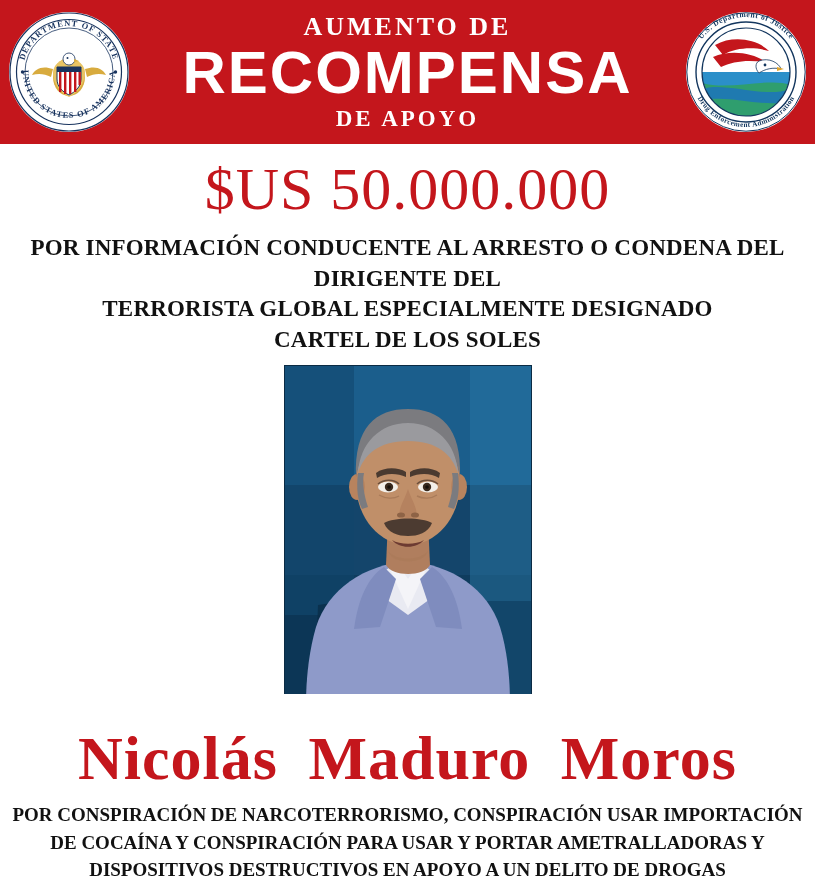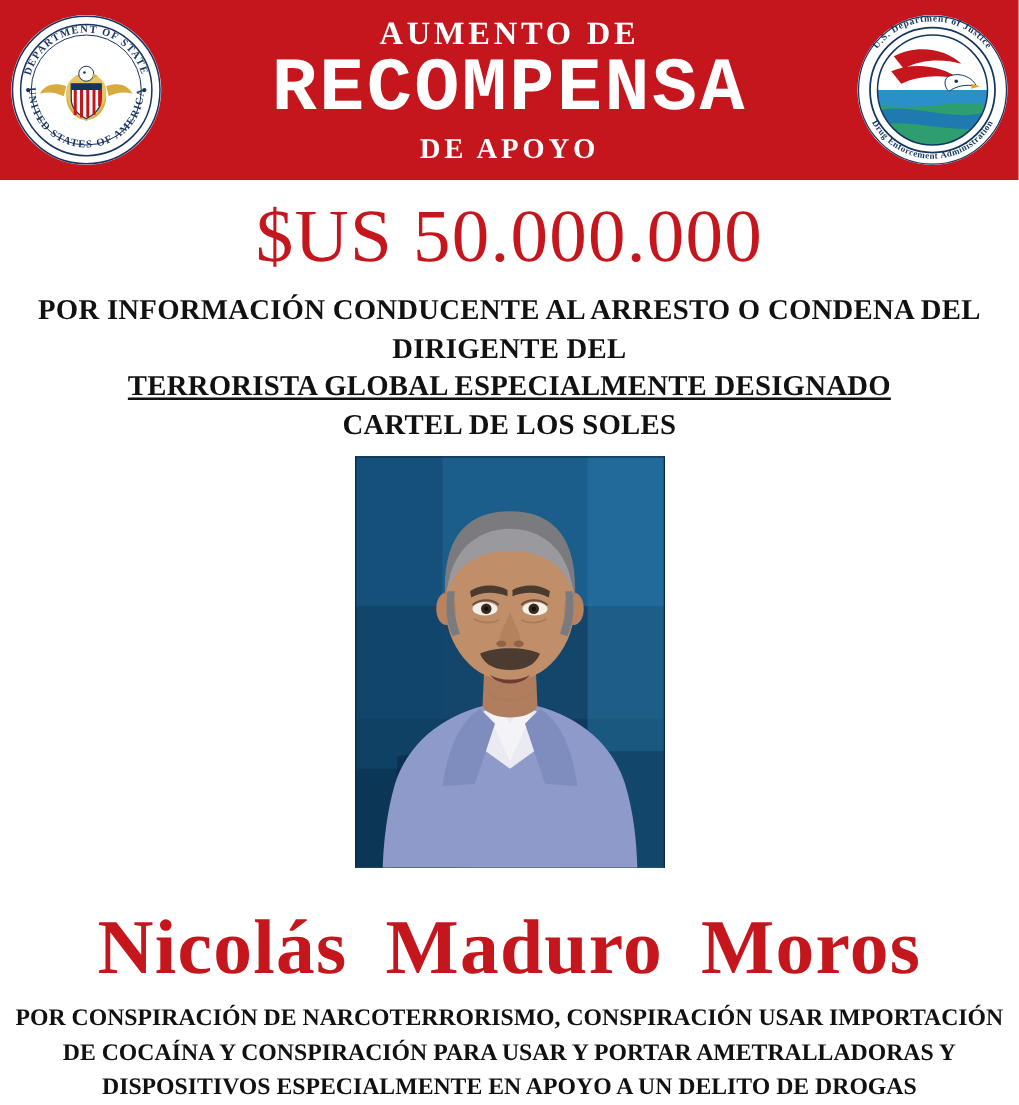--- a/index.html
+++ b/index.html
@@ -47,21 +47,21 @@
 
   .banner-line1 {
     font-family: "Liberation Serif", serif;
     font-weight: bold;
     font-size: 26px;
     letter-spacing: 3px;
     margin-bottom: 2px;
   }
 
   .banner-line2 {
-    font-family: Liberation Mono, monospace;
+    font-family: Liberation Sans, sans-serif;
     font-weight: bold;
     font-size: 60px;
     letter-spacing: 2px;
     line-height: 1.02;
   }
 
   .banner-line3 {
     font-family: "Liberation Serif", serif;
     font-weight: bold;
     font-size: 23px;
@@ -101,21 +101,20 @@
     color: #111111;
     font-family: "Liberation Serif", serif;
     font-weight: bold;
     font-size: 23px;
     letter-spacing: 0.2px;
     line-height: 1.33;
     margin-top: 12px;
     padding: 0 14px;
   }
   .reason .u {
-    text-decoration: underline;
   }
 
   
   .photo-wrap {
     margin: 10px auto 0 auto;
     width: 248px;
     height: 340px;
     position: relative;
     overflow: hidden;
     background: #0d2c44;
@@ -326,17 +325,17 @@
 
       <rect x="0" y="0" width="248" height="340" fill="none" stroke="#0b2b44" stroke-width="2"></rect>
     </svg>
   </div>
 
   <div class="subject-name">Nicolás  Maduro  Moros</div>
 
   <div class="charges">
     <div>POR CONSPIRACIÓN DE NARCOTERRORISMO, CONSPIRACIÓN USAR IMPORTACIÓN</div>
     <div>DE COCAÍNA Y CONSPIRACIÓN PARA USAR Y PORTAR AMETRALLADORAS Y</div>
-    <div>DISPOSITIVOS ESPECIALMENTE EN APOYO A UN DELITO DE DROGAS</div>
+    <div>DISPOSITIVOS DESTRUCTIVOS EN APOYO A UN DELITO DE DROGAS</div>
   </div>
 
   <div class="spacer"></div>
 </div>
 
 </body></html>

